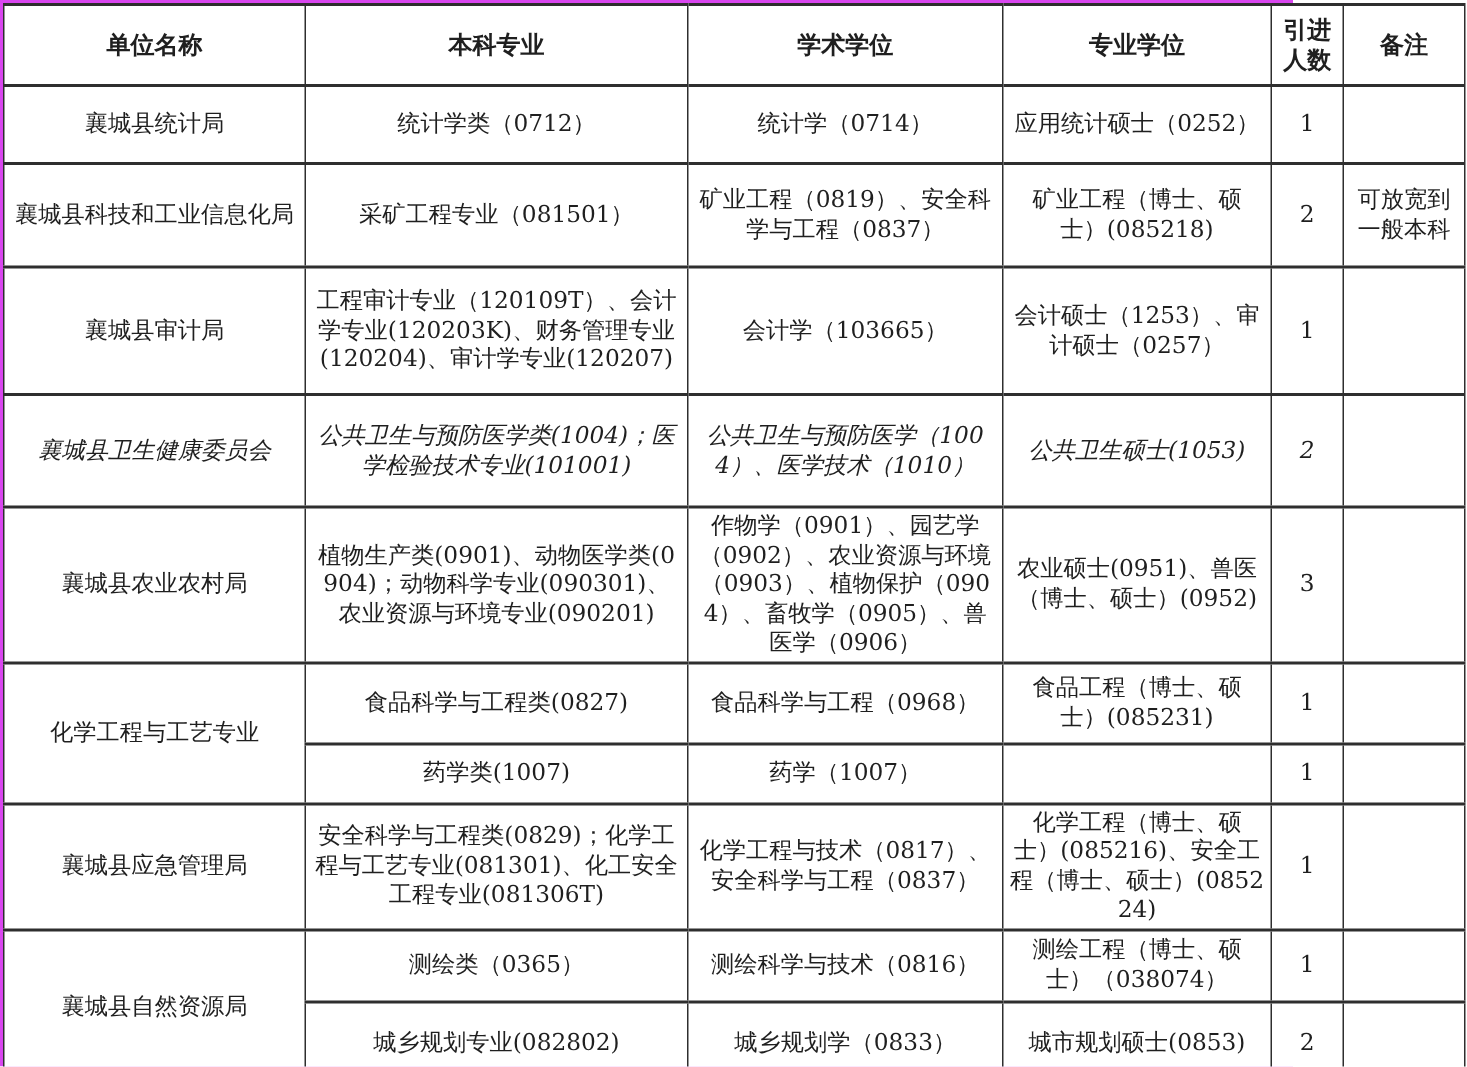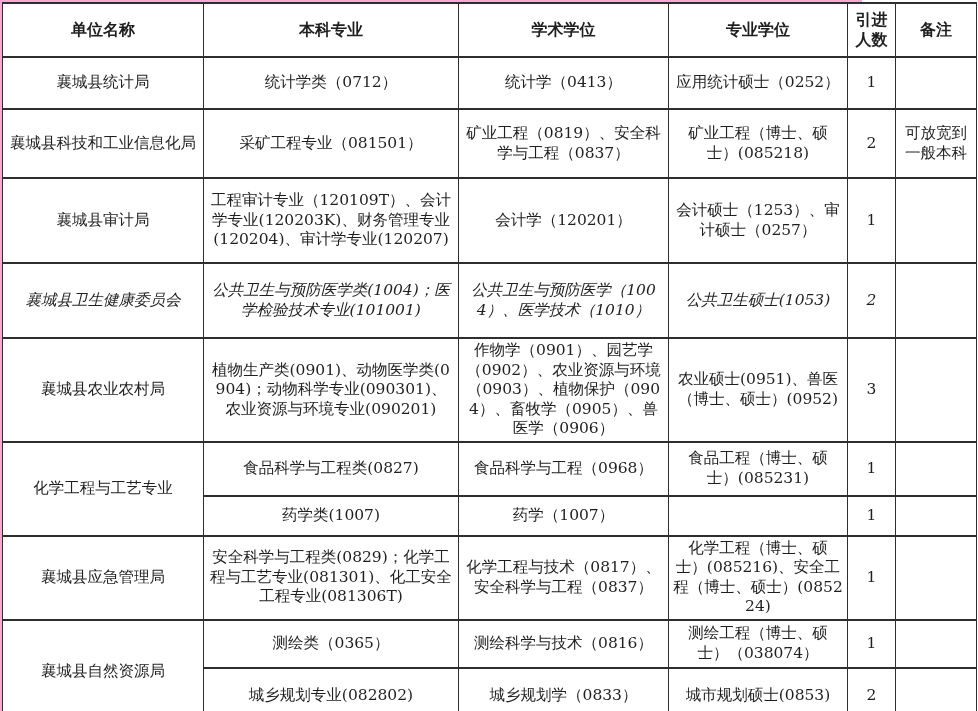--- a/index.html
+++ b/index.html
@@ -3,21 +3,21 @@
 <meta charset="utf-8">
 <style>
   * { margin: 0; padding: 0; box-sizing: border-box; }
   html, body {
     background: #ffffff;
     font-family: "DejaVu Serif", "Liberation Serif", serif;
   }
   .page {
     width: 862px;
     height: 711px;
-    background: #f9a8d4;
+    background: #d946ef;
     padding: 2px 2px 2px 2px;
   }
   table.recruit {
     width: 974px;
     table-layout: fixed;
     border-collapse: collapse;
     background: #ffffff;
   }
   td, th {
     border-left: 1px solid #2e2e2e;
@@ -64,37 +64,37 @@
         <th>学术学位</th>
         <th>专业学位</th>
         <th>引进人数</th>
         <th>备注</th>
       </tr>
     </thead>
     <tbody>
       <tr style="height:52px;margin-left:46px;">
         <td>襄城县统计局</td>
         <td>统计学类（0712）</td>
-        <td>统计学（0413）</td>
+        <td>统计学（0714）</td>
         <td>应用统计硕士（0252）</td>
         <td>1</td>
         <td></td>
       </tr>
       <tr style="height:69px;">
         <td>襄城县科技和工业信息化局</td>
         <td>采矿工程专业（081501）</td>
         <td>矿业工程（0819）、安全科学与工程（0837）</td>
         <td>矿业工程（博士、硕士）(085218)</td>
         <td>2</td>
         <td>可放宽到一般本科</td>
       </tr>
       <tr style="height:85px;">
         <td>襄城县审计局</td>
         <td>工程审计专业（120109T）、会计学专业(120203K)、财务管理专业(120204)、审计学专业(120207)</td>
-        <td>会计学（120201）</td>
+        <td>会计学（103665）</td>
         <td>会计硕士（1253）、审计硕士（0257）</td>
         <td>1</td>
         <td></td>
       </tr>
       <tr style="height:75px;font-style:italic;">
         <td>襄城县卫生健康委员会</td>
         <td>公共卫生与预防医学类(1004)；医学检验技术专业(101001)</td>
         <td>公共卫生与预防医学（1004）、医学技术（1010）</td>
         <td>公共卫生硕士(1053)</td>
         <td>2</td>

